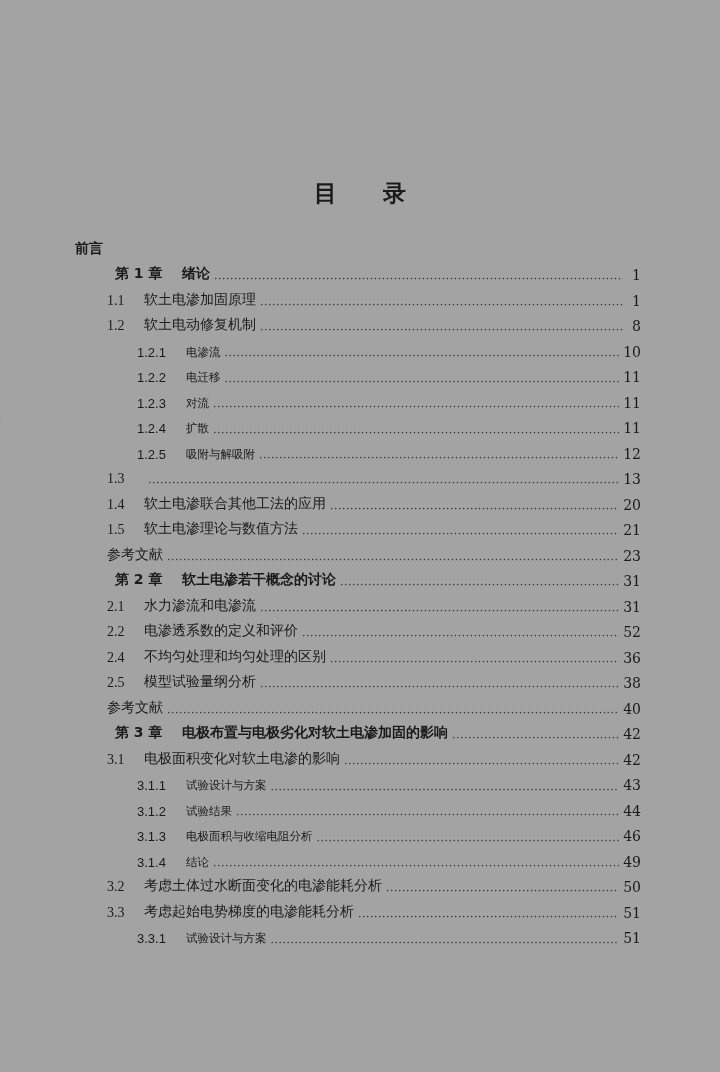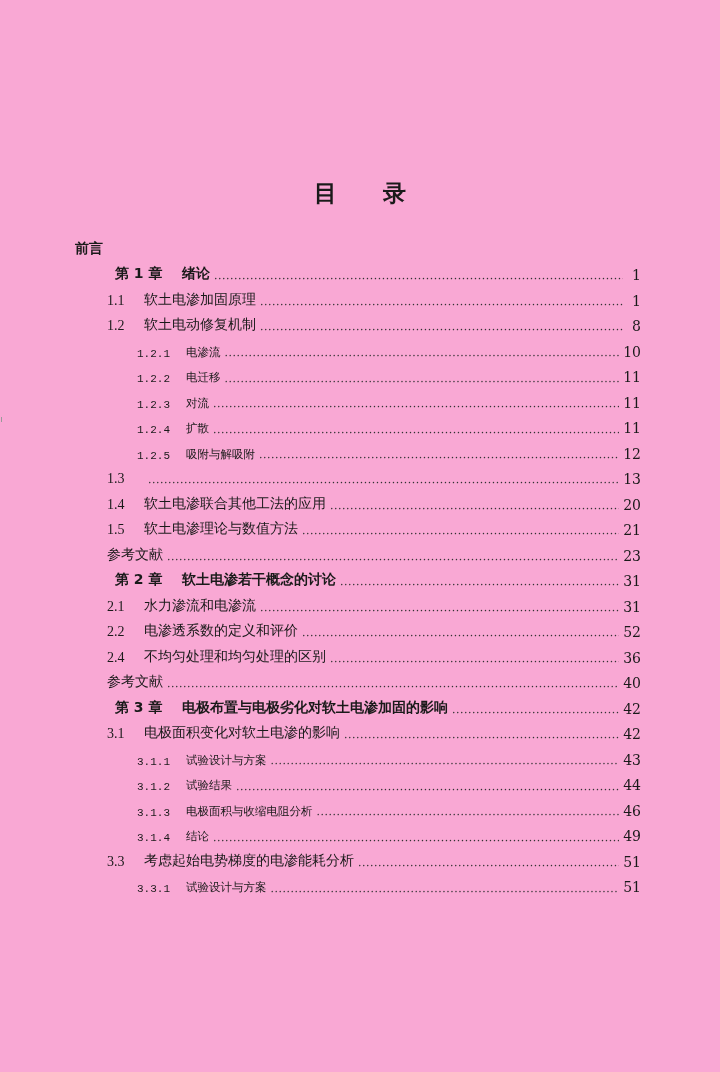--- a/index.html
+++ b/index.html
@@ -1,18 +1,18 @@
 <!DOCTYPE html>
 <html><head>
 <meta charset="utf-8">
 <style>
   html, body { margin:0; padding:0; background:#ffffff; }
   body { width:720px; height:1072px; position:relative; overflow:hidden;
          font-family: "DejaVu Serif", "Liberation Serif", serif; color:#1a1a1a; }
-  .page { position:absolute; left:0; top:0; width:720px; height:1072px; background:#f9a8d4; }
+  .page { position:absolute; left:0; top:0; width:720px; height:1072px; background:#a3a3a3; }
   .title { position:absolute; top:178px; left:0; width:720px; text-align:center;
            font-family:"DejaVu Sans", sans-serif; font-weight:bold; font-size:23px; letter-spacing:0; }
   .title span { display:inline-block; }
   .title .gap { width:46px; }
   .toc { position:absolute; left:75px; top:232px; width:566px; }
   .row { position:relative; height:25.5px; display:flex; align-items:flex-end; white-space:nowrap; }
   .row .num { flex:0 0 auto; }
   .row .lbl { flex:0 0 auto; }
   .row .dots { flex:1 1 auto; overflow:hidden; margin:0 4px; height:1em; position:relative; top:1px; }
   .row .dots::before { content:"··································································································································································"; letter-spacing:0.5px; font-size:11px; color:#333; }
@@ -20,21 +20,21 @@
   .lvl-pre { font-family:"DejaVu Sans", sans-serif; font-weight:bold; font-size:14px; }
   .lvl-0 { font-size:14px; }
   .lvl-0 .num, .lvl-0 .lbl { font-family:"DejaVu Sans", sans-serif; font-weight:bold; }
   .lvl-0 .num { width:67px;margin-left:40px; }
   .lvl-0 .pg { font-size:14px; }
   .lvl-1 { padding-left:32px; font-size:14px; }
   .lvl-1 .num { width:37px; font-family:"Liberation Serif", serif;margin-top:21px; }
   .lvl-1 .pg { font-size:14px; }
   .lvl-ref { padding-left:32px; font-size:14px; }
   .lvl-2 { padding-left:62px; font-size:11.5px; }
-  .lvl-2 .num { width:49px; font-family:Liberation Mono, monospace; font-size:11px; }
+  .lvl-2 .num { width:49px; font-family:Liberation Sans, sans-serif; font-size:13px; }
   .lvl-2 .pg { font-size:14px; }
   .edge-mark { position:absolute; left:1px; top:417px; width:1px; height:5px; background:#999; }
 </style>
 </head>
 <body>
 
 <div class="page">
   <div class="title">
     <span>目</span><span class="gap"></span><span>录</span>
   </div>
@@ -131,20 +131,26 @@
           <span class="lbl">电渗透系数的定义和评价</span>
           <span class="dots"></span>
           <span class="pg">52</span>
         </div>
         <div class="row lvl-1">
           <span class="num">2.4</span>
           <span class="lbl">不均匀处理和均匀处理的区别</span>
           <span class="dots"></span>
           <span class="pg">36</span>
         </div>
+        <div class="row lvl-1">
+          <span class="num">2.5</span>
+          <span class="lbl">模型试验量纲分析</span>
+          <span class="dots"></span>
+          <span class="pg">38</span>
+        </div>
         <div class="row lvl-ref">
           <span class="lbl">参考文献</span>
           <span class="dots"></span>
           <span class="pg">40</span>
         </div>
         <div class="row lvl-0">
           <span class="num">第 3 章</span>
           <span class="lbl">电极布置与电极劣化对软土电渗加固的影响</span>
           <span class="dots"></span>
           <span class="pg">42</span>
@@ -173,20 +179,26 @@
           <span class="dots"></span>
           <span class="pg">46</span>
         </div>
         <div class="row lvl-2">
           <span class="num">3.1.4</span>
           <span class="lbl">结论</span>
           <span class="dots"></span>
           <span class="pg">49</span>
         </div>
         <div class="row lvl-1">
+          <span class="num">3.2</span>
+          <span class="lbl">考虑土体过水断面变化的电渗能耗分析</span>
+          <span class="dots"></span>
+          <span class="pg">50</span>
+        </div>
+        <div class="row lvl-1">
           <span class="num">3.3</span>
           <span class="lbl">考虑起始电势梯度的电渗能耗分析</span>
           <span class="dots"></span>
           <span class="pg">51</span>
         </div>
         <div class="row lvl-2">
           <span class="num">3.3.1</span>
           <span class="lbl">试验设计与方案</span>
           <span class="dots"></span>
           <span class="pg">51</span>

